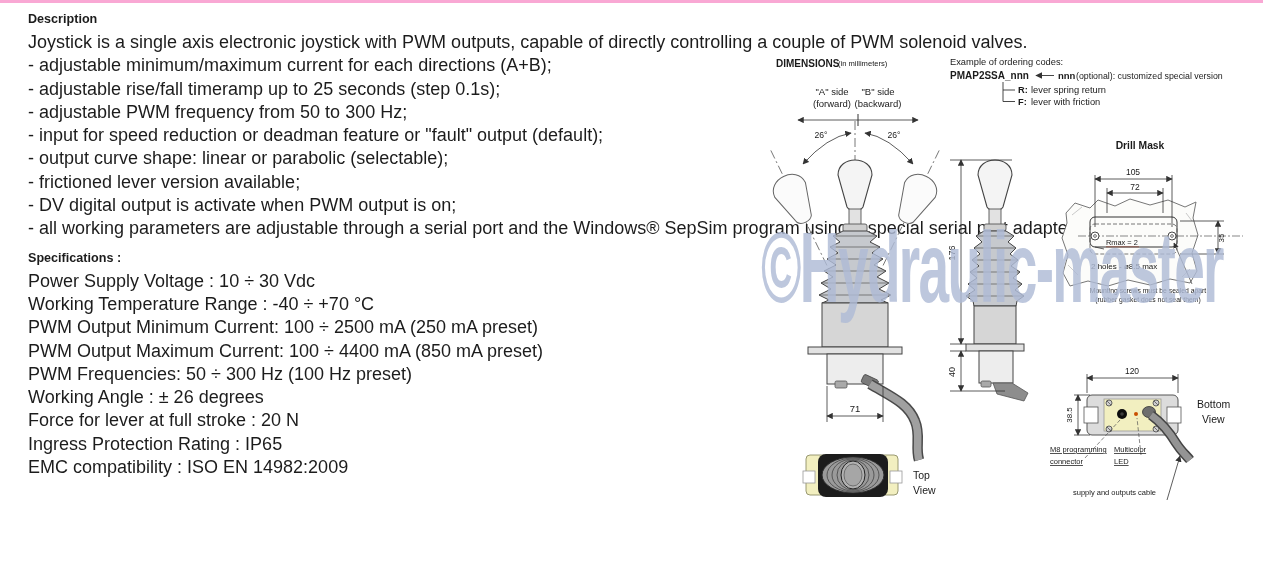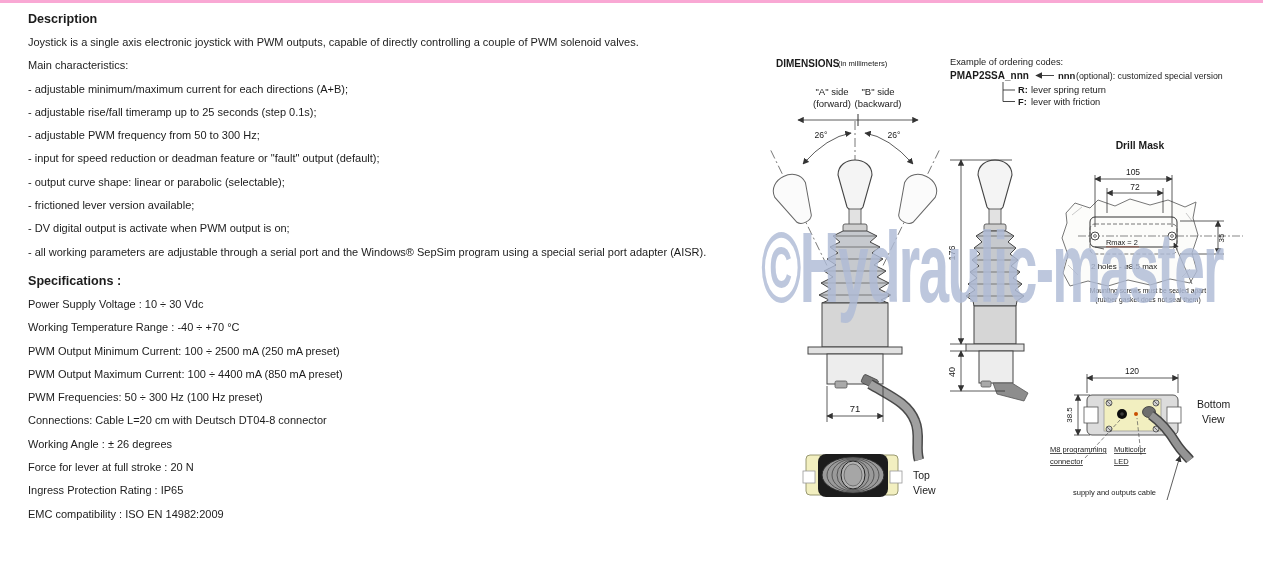--- a/index.html
+++ b/index.html
@@ -1,53 +1,51 @@
 <!DOCTYPE html>
 <html><head>
 <meta charset="utf-8">
 <style>
   html,body{margin:0;padding:0;background:#fff;}
   #page{position:relative;width:1263px;height:583px;background:#ffffff;overflow:hidden;
         font-family:"Liberation Sans",sans-serif;color:#1c1c1c;border-top:3px solid #f9a8d4;}
   .doc{position:absolute;left:28px;top:5px;width:740px;}
   .doc .h{font-size:12.6px;font-weight:bold;line-height:23px;white-space:nowrap;}
-  .doc .ln{font-size:11px;line-height:23.3px;white-space:nowrap;}
+  .doc .ln{font-size:18px;line-height:23.3px;white-space:nowrap;}
   .spec-h{margin-top:6px;}
   #wm{position:absolute;left:761px;top:222px;width:503px;height:90px;z-index:5;
       font-size:100px;line-height:84px;font-weight:bold;letter-spacing:-3px;
       color:rgba(175,187,214,0.82);transform:scaleX(0.55);transform-origin:left top;
       white-space:nowrap;pointer-events:none;}
   svg text{font-family:"Liberation Sans",sans-serif;fill:#1a1a1a;}
   .thin{stroke:#333;stroke-width:0.8;fill:none;}
   .sketch{stroke:#777;stroke-width:1;fill:#fcfcfa;}
 </style>
 </head>
 <body>
 
 <div id="page">
 
   <div class="doc">
     <div class="h">Description</div>
     <div class="ln">Joystick is a single axis electronic joystick with PWM outputs, capable of directly controlling a couple of PWM solenoid valves.</div>
-    <div class="ln">Main characteristics:</div>
     <div class="ln">- adjustable minimum/maximum current for each directions (A+B);</div>
     <div class="ln">- adjustable rise/fall timeramp up to 25 seconds (step 0.1s);</div>
     <div class="ln">- adjustable PWM frequency from 50 to 300 Hz;</div>
     <div class="ln">- input for speed reduction or deadman feature or "fault" output (default);</div>
     <div class="ln">- output curve shape: linear or parabolic (selectable);</div>
     <div class="ln">- frictioned lever version available;</div>
     <div class="ln">- DV digital output is activate when PWM output is on;</div>
     <div class="ln">- all working parameters are adjustable through a serial port and the Windows® SepSim program using a special serial port adapter (AISR).</div>
     <div class="h spec-h">Specifications :</div>
     <div class="ln">Power Supply Voltage : 10 ÷ 30 Vdc</div>
     <div class="ln">Working Temperature Range : -40 ÷ +70 °C</div>
     <div class="ln">PWM Output Minimum Current: 100 ÷ 2500 mA (250 mA preset)</div>
     <div class="ln">PWM Output Maximum Current: 100 ÷ 4400 mA (850 mA preset)</div>
     <div class="ln">PWM Frequencies: 50 ÷ 300 Hz (100 Hz preset)</div>
-    <div class="ln">Connections: Cable L=20 cm with Deutsch DT04-8 connector</div>
     <div class="ln">Working Angle : ± 26 degrees</div>
     <div class="ln">Force for lever at full stroke : 20 N</div>
     <div class="ln">Ingress Protection Rating : IP65</div>
     <div class="ln">EMC compatibility : ISO EN 14982:2009</div>
   </div>
 
   <svg style="position:absolute;left:760px;top:40px;z-index:1;" width="503" height="500" viewBox="760 40 503 500">
     <defs>
       <marker id="ae" viewBox="0 0 10 10" refX="9" refY="5" markerWidth="8" markerHeight="8" orient="auto-start-reverse">
         <path d="M0,0 L10,5 L0,10 z" fill="#333"></path>

